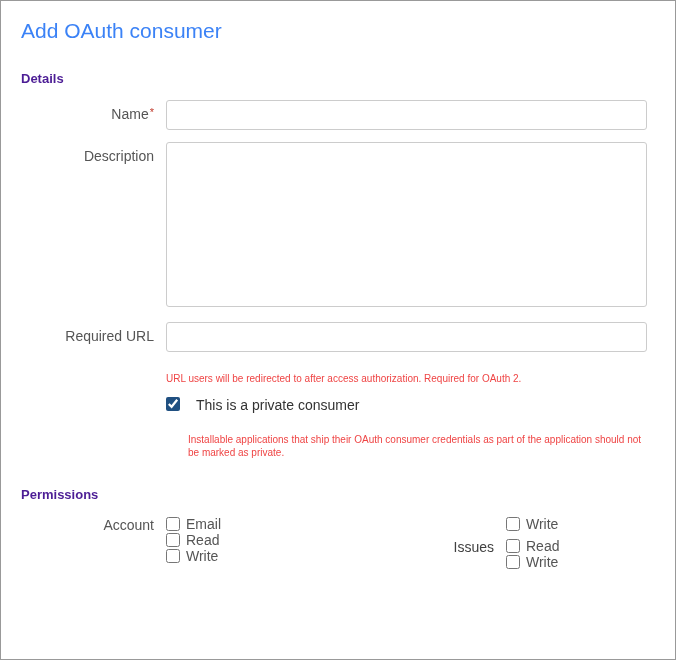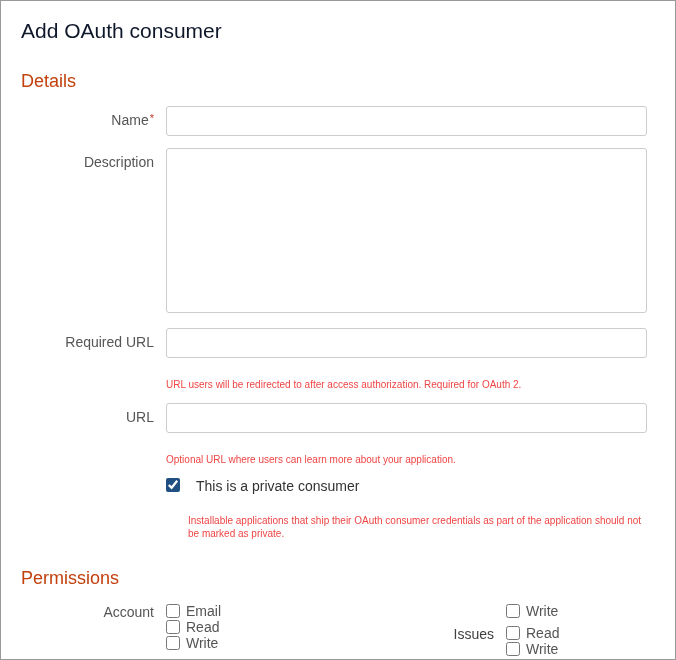--- a/index.html
+++ b/index.html
@@ -13,27 +13,27 @@
   .panel {
     width: 676px;
     height: 660px;
     border: 1px solid #999;
     padding: 18px 28px 0 20px;
     overflow: hidden;
   }
   h1.page-title {
     font-size: 21px;
     font-weight: 400;
-    color: #0f172a;
+    color: #3b82f6;
     margin: 0 0 28px 0;
   }
   h2.section-title {
-    font-size: 18px;
-    font-weight: 400;
-    color: #c2410c;
+    font-size: 13px;
+    font-weight: 700;
+    color: #4c1d95;
     margin: 0 0 14px 0;
   }
   .form-row {
     display: flex;
     align-items: flex-start;
     margin-bottom: 12px;
   }
   .form-label {
     width: 145px;
     flex: 0 0 145px;
@@ -179,27 +179,20 @@
   </div>
 
   <div class="form-row">
     <div class="form-label">Required URL</div>
     <div class="form-field">
       <input type="text" class="text-input" value="" style="">
       <div class="help-text">URL users will be redirected to after access authorization. Required for OAuth 2.</div>
     </div>
   </div>
 
-  <div class="form-row">
-    <div class="form-label">URL</div>
-    <div class="form-field">
-      <input type="text" class="text-input" value="" style="">
-      <div class="help-text">Optional URL where users can learn more about your application.</div>
-    </div>
-  </div>
 
   <div class="form-row">
     <div class="form-label"></div>
     <div class="form-field">
       <div class="checkbox-row">
         <input type="checkbox" checked="" style="">
         <label>This is a private consumer</label>
       </div>
       <div class="help-text indented">Installable applications that ship their OAuth consumer credentials as part of the application should not be marked as private.</div>
     </div>

